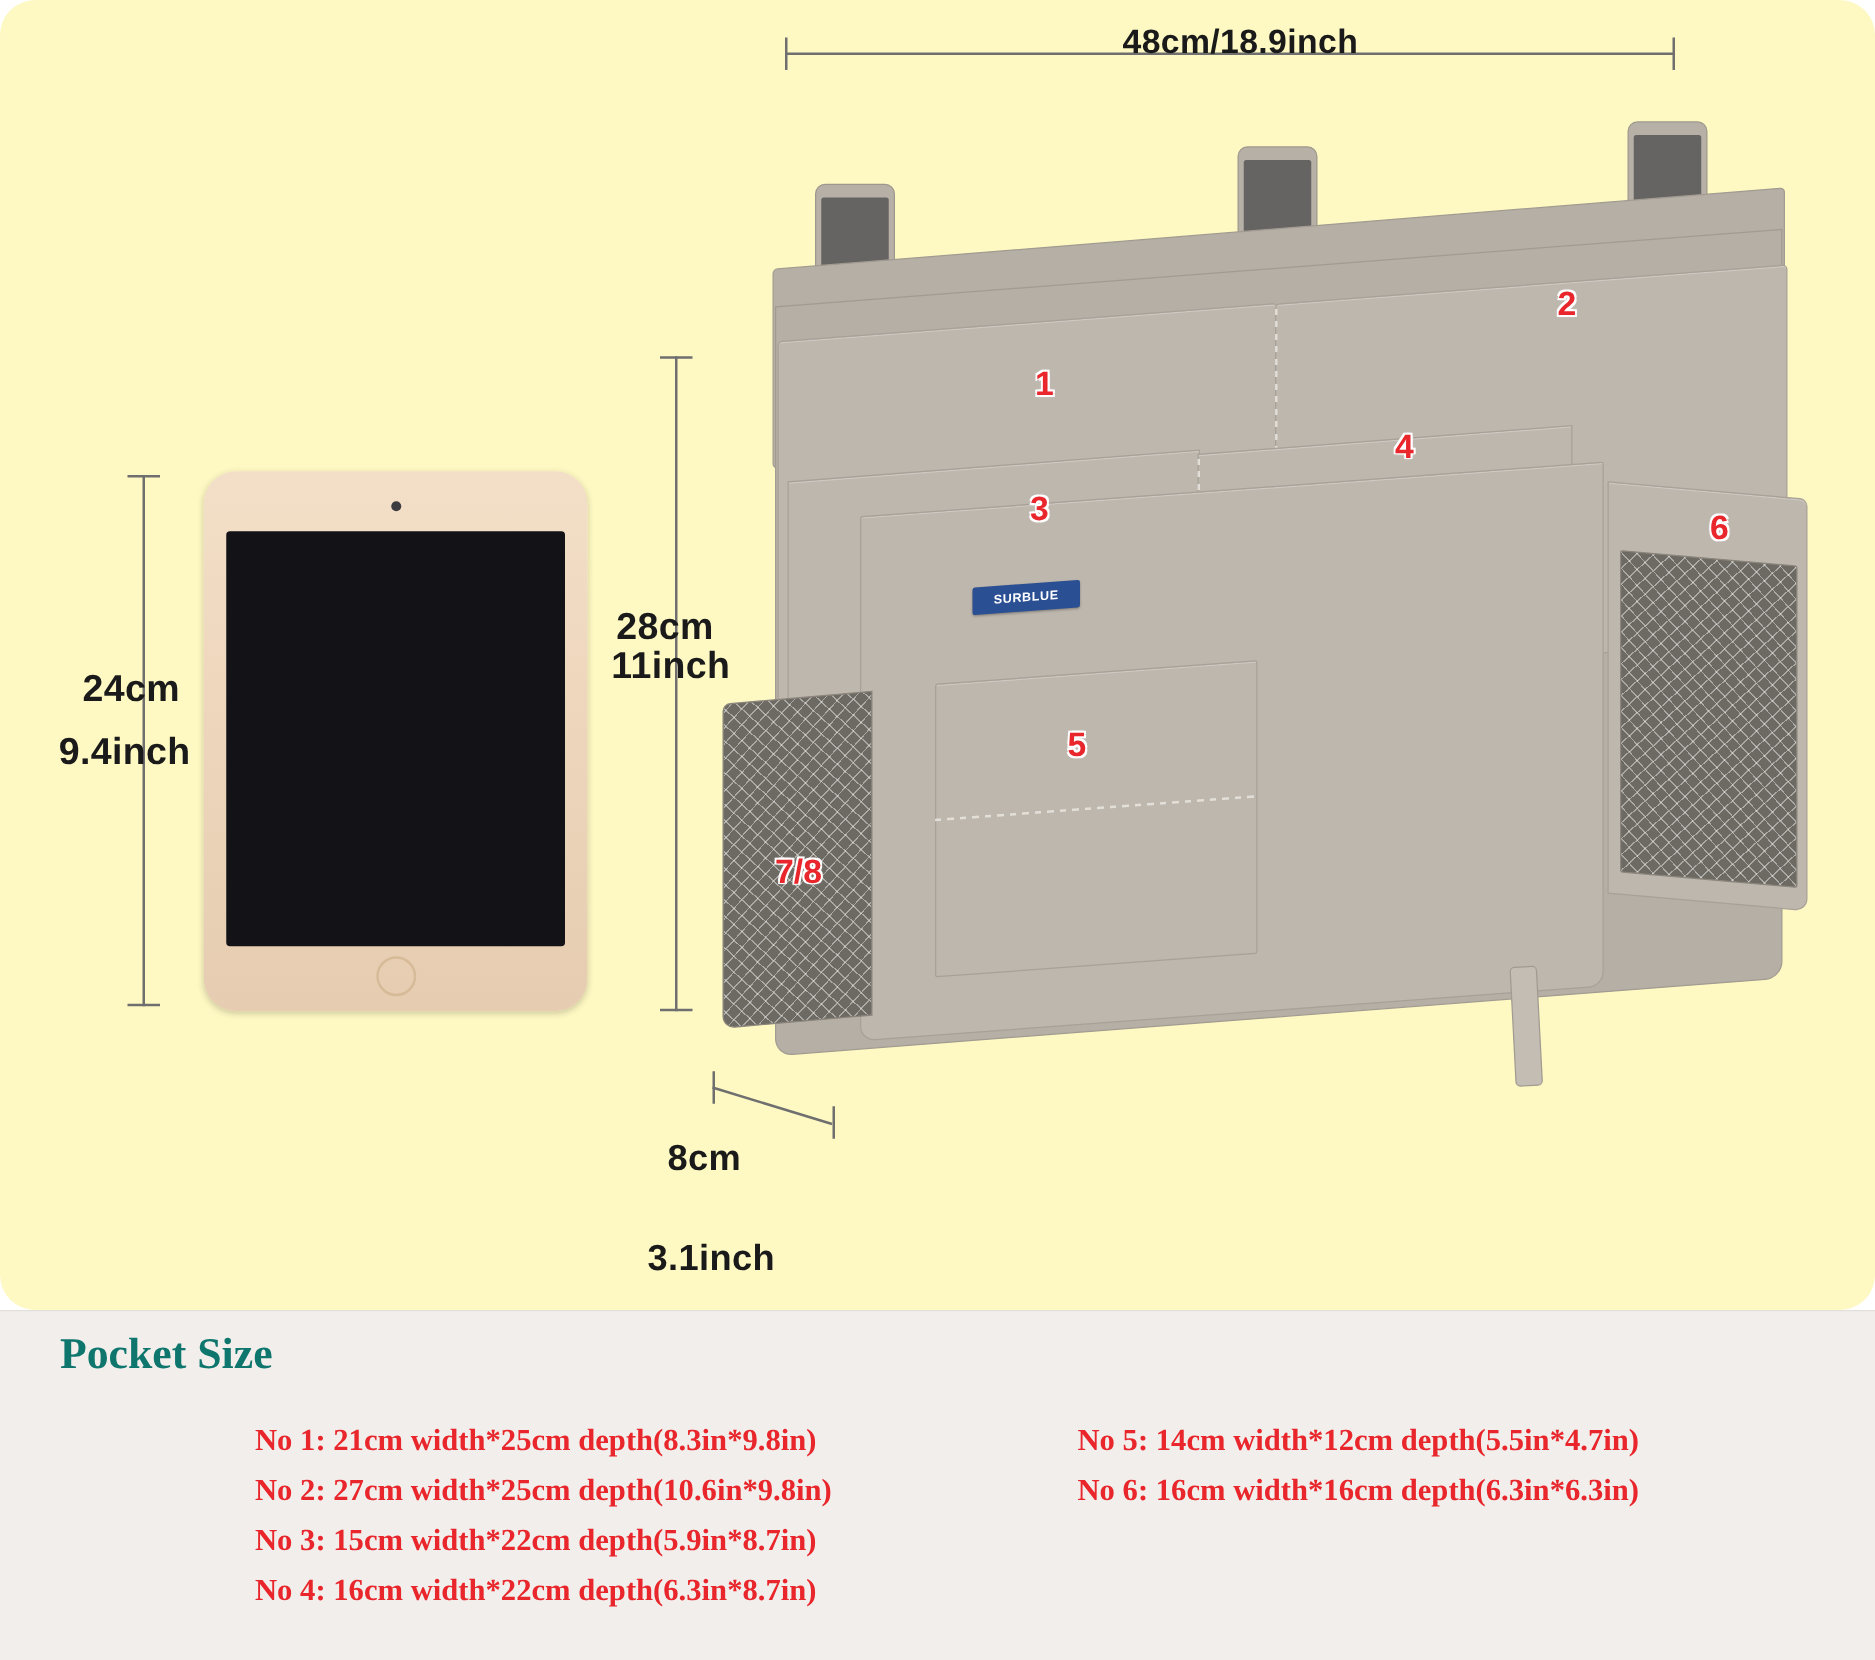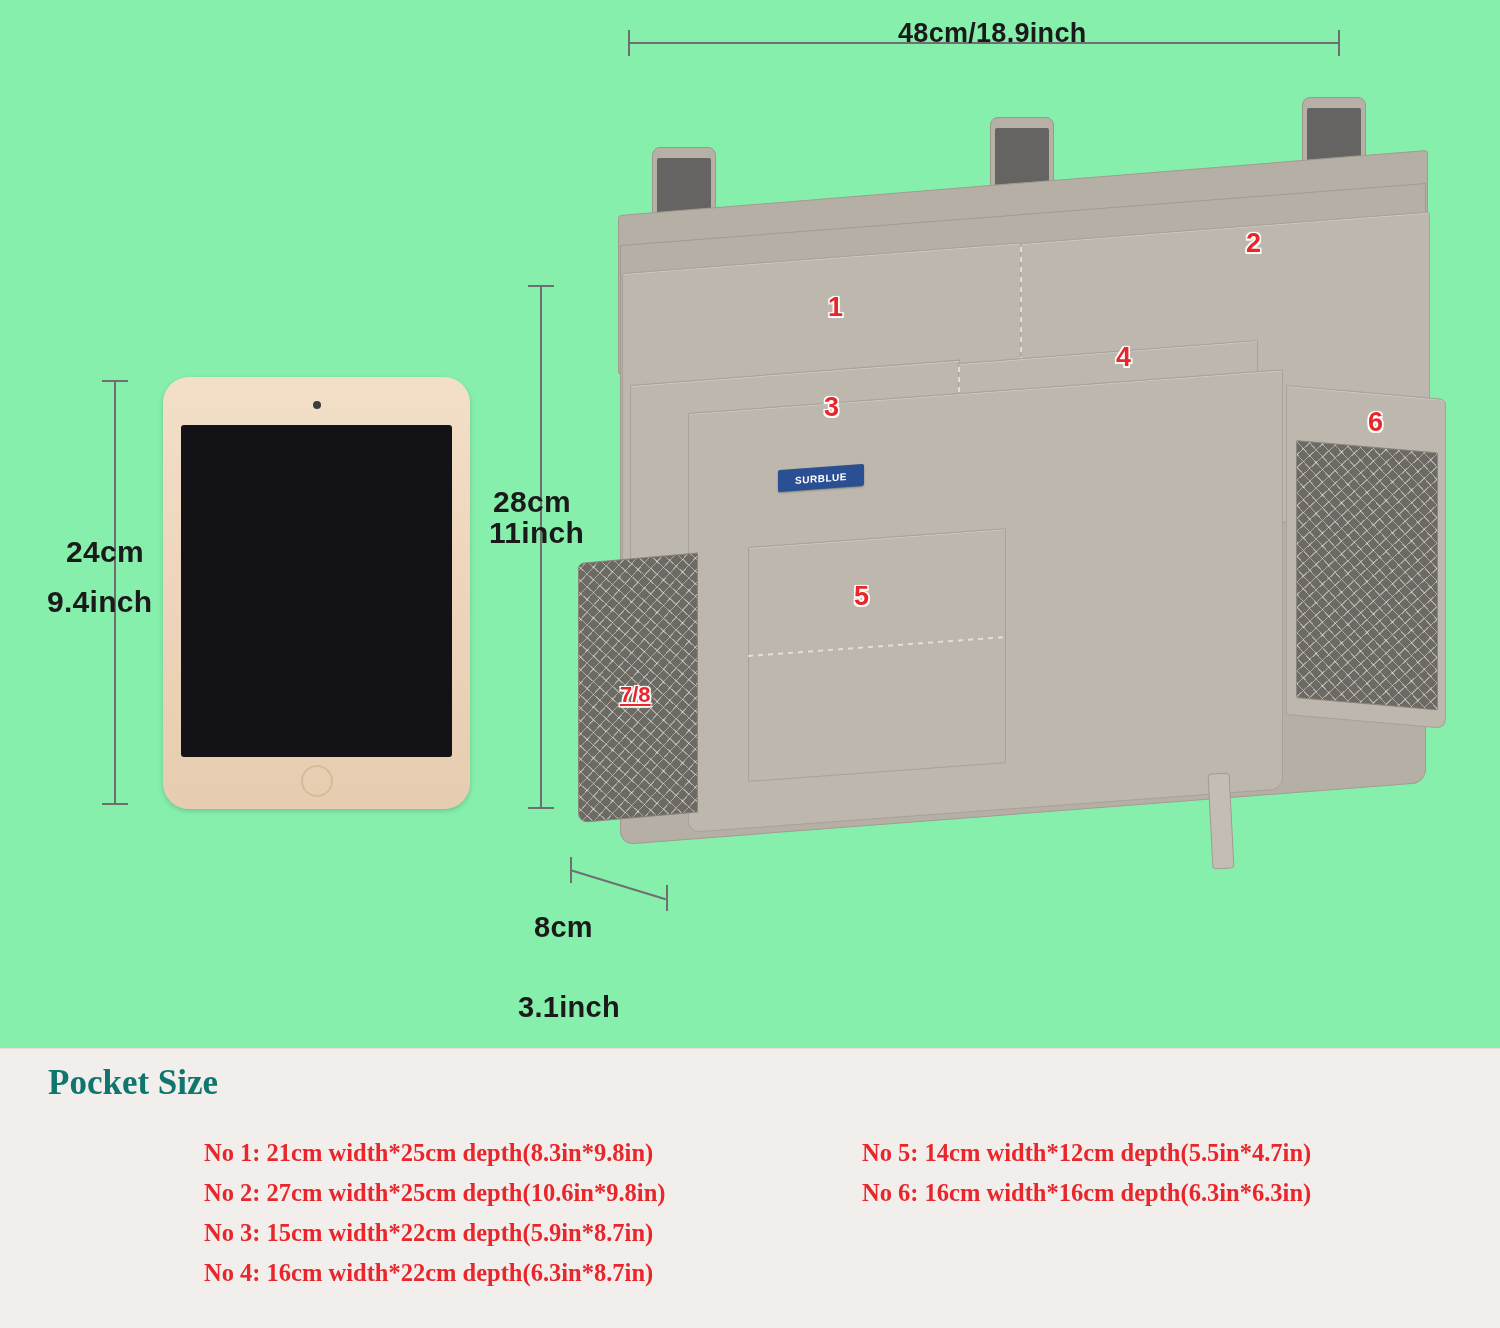--- a/index.html
+++ b/index.html
@@ -14,21 +14,22 @@
     font-family: "Liberation Sans", sans-serif;
     overflow: hidden;
   }
 
   
   #illustration {
     position: absolute;
     left: 0; top: 0;
     width: 1500px;
     height: 1048px;
-    background: #86efac;
+    background: #fef9c3;
+    border-radius: 28px;
   }
 
   
   .dim-text {
     position: absolute;
     color: #1a1a1a;
     font-weight: bold;
     font-family: "Liberation Sans", sans-serif;
     white-space: nowrap;
     letter-spacing: .3px;
@@ -166,21 +167,21 @@
     position: absolute;
     color: #e8262b;
     font-weight: bold;
     font-family: "Liberation Sans", sans-serif;
     text-shadow:
       -1.5px -1.5px 0 #fff, 1.5px -1.5px 0 #fff,
       -1.5px 1.5px 0 #fff, 1.5px 1.5px 0 #fff,
       0 0 3px #fff;
     font-size: 27px;
   }
-  #label-78 { font-size: 22px; text-decoration: underline; }
+  #label-78 { font-size: 27px; }
 
   #brand-tag {
     position: absolute;
     background: #2a4f93;
     border-radius: 2px;
     color: #ffffff;
     font-size: 10px;
     font-weight: bold;
     letter-spacing: .5px;
     display: flex;

